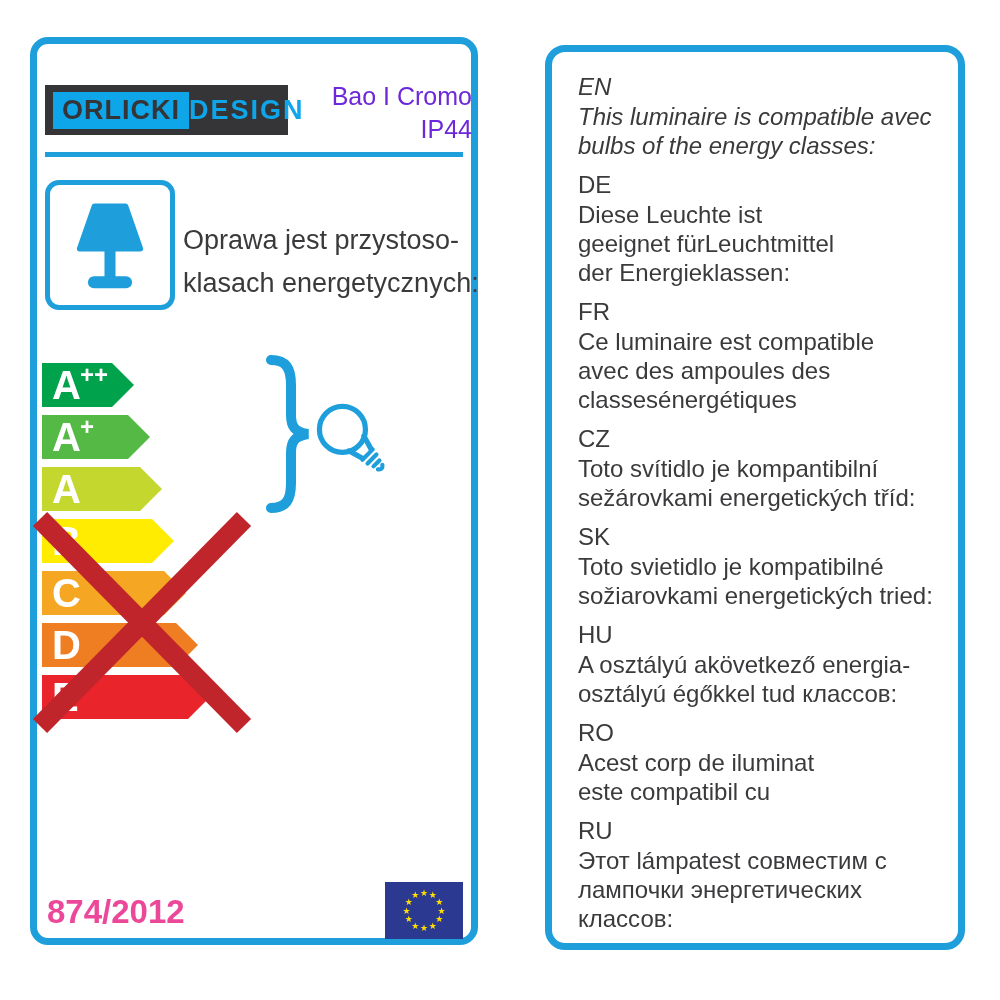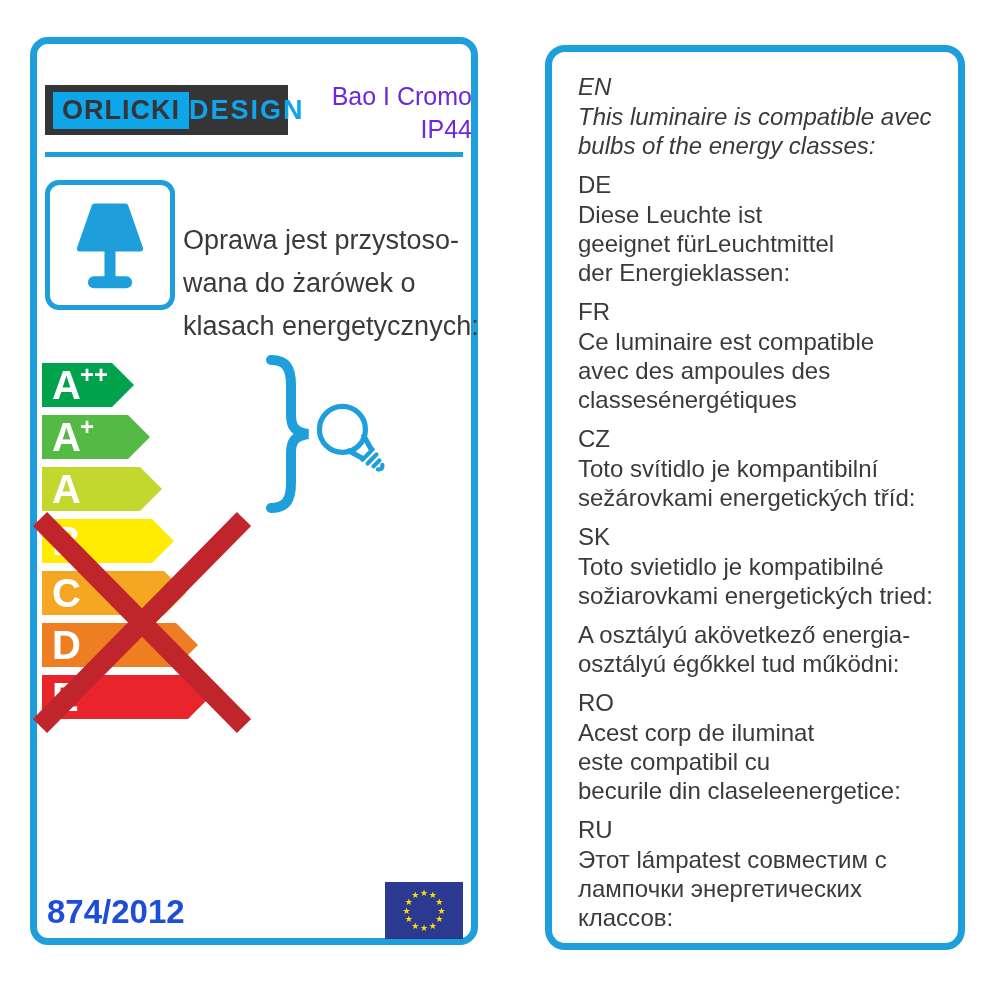--- a/index.html
+++ b/index.html
@@ -46,21 +46,21 @@
     font-size:27px;line-height:43px;white-space:nowrap;margin-top:28px;
   }
   .arrows-svg{position:absolute;left:5px;top:319px;overflow:visible;}
   .arrow-letter{font-family:"Liberation Sans",sans-serif;font-weight:bold;fill:#ffffff;}
   .brace-svg{position:absolute;left:229px;top:310px;overflow:visible;}
   .bulb-svg{
     position:absolute;left:286px;top:352px;overflow:visible;
     transform:rotate(-45deg);
   }
   .regulation{
-    position:absolute;left:10px;top:849px;font-size:33px;font-weight:bold;color:#1d4ed8;
+    position:absolute;left:10px;top:849px;font-size:33px;font-weight:bold;color:#ec4899;
   }
   .eu-flag{position:absolute;left:348px;top:838px;}
 
   
   .lang-section{margin-top:10px;}
   .lang-section:first-child{margin-top:0;font-style:italic;}
   .lang-code{font-size:24px;line-height:30px;}
   .lang-line{font-size:24px;line-height:29px;white-space:nowrap;}
 </style>
 </head>
@@ -83,21 +83,20 @@
   <div class="lamp-box">
     <svg width="92" height="96" viewBox="0 0 100 104">
       <path d="M33,10 L67,10 L83,56 L17,56 Z" fill="#1e9fdc" stroke="#1e9fdc" stroke-width="6" stroke-linejoin="round"></path>
       <rect x="44" y="56" width="12" height="34" fill="#1e9fdc"></rect>
       <rect x="26" y="86" width="48" height="13" rx="6.5" fill="#1e9fdc"></rect>
     </svg>
   </div>
 
   <div class="description">
     <div>Oprawa jest przystoso-</div>
-    <div>wana do żarówek o</div>
     <div>klasach energetycznych:</div>
   </div>
 
   <svg class="arrows-svg" width="240" height="366" viewBox="0 0 240 366">
 
     <polygon points="0,0 70,0 92,22 70,44 0,44" fill="#00a24b"></polygon>
     <text class="arrow-letter" x="10" y="36" font-size="40">A</text>
     <text class="arrow-letter" x="38" y="20" font-size="24">++</text>
 
     <polygon points="0,52 86,52 108,74 86,96 0,96" fill="#55b946"></polygon>
@@ -185,29 +184,29 @@
     <div class="lang-line">sežárovkami energetických tříd:</div>
   </div>
 
   <div class="lang-section">
     <div class="lang-code">SK</div>
     <div class="lang-line">Toto svietidlo je kompatibilné</div>
     <div class="lang-line">sožiarovkami energetických tried:</div>
   </div>
 
   <div class="lang-section">
+    <div class="lang-code">HU</div>
     <div class="lang-line">A osztályú akövetkező energia-</div>
-    <div class="lang-line">osztályú égőkkel tud működni:</div>
+    <div class="lang-line">osztályú égőkkel tud классов:</div>
   </div>
 
   <div class="lang-section">
     <div class="lang-code">RO</div>
     <div class="lang-line">Acest corp de iluminat</div>
     <div class="lang-line">este compatibil cu</div>
-    <div class="lang-line">becurile din claseleenergetice:</div>
   </div>
 
   <div class="lang-section">
     <div class="lang-code">RU</div>
     <div class="lang-line">Этот lámpatest совместим с</div>
     <div class="lang-line">лампочки энергетических</div>
     <div class="lang-line">классов:</div>
   </div>
 
 </div>

